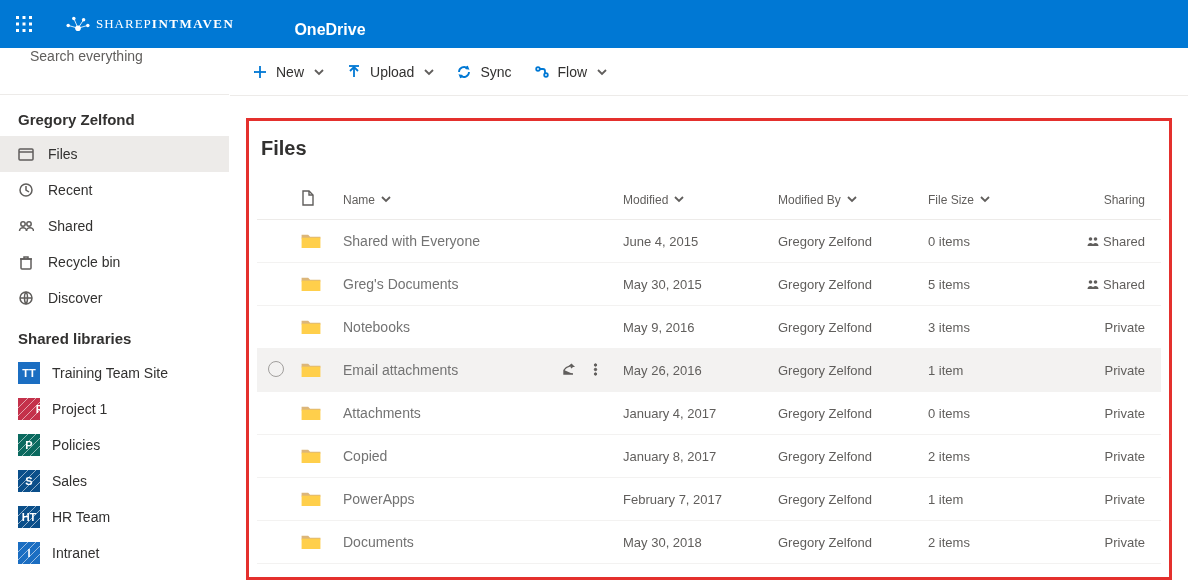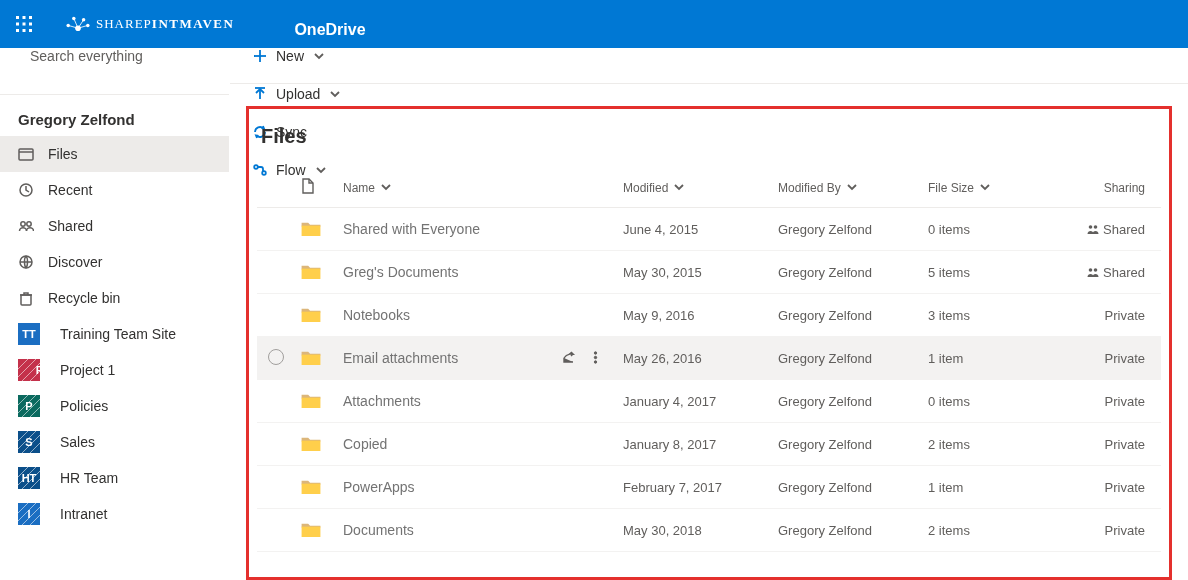--- a/index.html
+++ b/index.html
@@ -34,26 +34,26 @@
     .user-name { padding: 14px 18px 8px; font-size: 15px; font-weight: 600; color: #323130; }
 
     
     .nav-item { display: flex; align-items: center; height: 36px; padding: 0 18px; color: #323130; cursor: pointer; }
     .nav-item.selected { background: #edebe9; font-weight: 400; position: relative; }
     .nav-item .ico { width: 16px; height: 16px; margin-right: 14px; flex-shrink: 0; display: inline-flex; align-items: center; justify-content: center; }
     .nav-item .ico svg { width: 16px; height: 16px; stroke: #605e5c; fill: none; stroke-width: 1.5; }
 
     .section-title { padding: 14px 18px 8px; font-size: 15px; font-weight: 600; }
 
-    .lib-item { display: flex; align-items: center; height: 36px; padding: 0 18px; cursor: pointer; gap: 8px; }
+    .lib-item { display: flex; align-items: center; height: 36px; padding: 0 18px; cursor: pointer; }
     .lib-tile { width: 22px; height: 22px; margin-right: 12px; display: inline-flex; align-items: center; justify-content: center; font-size: 11px; font-weight: 700; color: #fff; flex-shrink: 0; }
     .lib-tile svg { width: 22px; height: 22px; }
 
     
-    .cmd-bar { height: 36px; border-bottom: 1px solid #edebe9; display: flex; align-items: flex-start; padding: 0 22px; gap: 22px; color: #323130; flex-direction: column; }
+    .cmd-bar { height: 48px; border-bottom: 1px solid #edebe9; display: flex; align-items: center; padding: 0 22px; gap: 22px; color: #323130; }
     .cmd { display: inline-flex; align-items: center; gap: 8px; cursor: pointer; }
     .cmd .gly { width: 16px; height: 16px; display: inline-flex; align-items: center; justify-content: center; }
     .cmd .gly svg { width: 14px; height: 14px; stroke: #0078d4; fill: none; stroke-width: 1.8; }
     .chev { width: 10px; height: 10px; stroke: #605e5c; fill: none; stroke-width: 1.8; margin-left: 2px; }
 
     
     .content { flex: 1; padding: 22px 16px 0 16px; overflow: hidden; }
     .highlight-box { border: 3px solid #e4302d; padding: 16px 8px 0 8px; height: 100%; }
     .page-title { font-size: 20px; font-weight: 600; margin: 0 0 20px 4px; }
 
@@ -168,38 +168,39 @@
               <circle cx="11" cy="6" r="2.2"></circle>
               <path d="M1.5 13c0-2 1.8-3.2 3.5-3.2s3.5 1.2 3.5 3.2"></path>
               <path d="M8.5 13c0-2 1.8-3.2 3.5-3.2s3.5 1.2 3.5 3.2"></path>
             </svg>
           </span>
           <span>Shared</span>
         </div>
         <div class="nav-item">
           <span class="ico">
             <svg viewBox="0 0 16 16">
-              <circle cx="8" cy="8" r="6"></circle>
-              <path d="M2 8h12M8 2c2 2 2 10 0 12M8 2c-2 2-2 10 0 12"></path>
-            </svg>
-          </span>
-          <span>Discover</span>
+              <path d="M3 5h10v9a1 1 0 0 1-1 1H4a1 1 0 0 1-1-1z"></path>
+              <line x1="2" y1="5" x2="14" y2="5"></line>
+              <path d="M6 5V3h4v2"></path>
+            </svg>
+          </span>
+          <span>Recycle bin</span>
         </div>
         <div class="nav-item">
           <span class="ico">
             <svg viewBox="0 0 16 16">
-              <path d="M3 5h10v9a1 1 0 0 1-1 1H4a1 1 0 0 1-1-1z"></path>
-              <line x1="2" y1="5" x2="14" y2="5"></line>
-              <path d="M6 5V3h4v2"></path>
-            </svg>
-          </span>
-          <span>Recycle bin</span>
+              <circle cx="8" cy="8" r="6"></circle>
+              <path d="M2 8h12M8 2c2 2 2 10 0 12M8 2c-2 2-2 10 0 12"></path>
+            </svg>
+          </span>
+          <span>Discover</span>
         </div>
       </div>
 
+    <div class="section-title">Shared libraries</div>
     <div id="lib-list">
         <div class="lib-item">
           <span class="lib-tile" style="position: relative;">
             <svg viewBox="0 0 22 22">
               <rect width="22" height="22" fill="#1b6ec2"></rect>
             </svg>
             <span style="position:absolute;"></span>
             <span style="position: absolute; left: 0px; top: 0px; width: 22px; height: 22px; display: flex; align-items: center; justify-content: center;">TT</span>
           </span>
           <span>Training Team Site</span>

